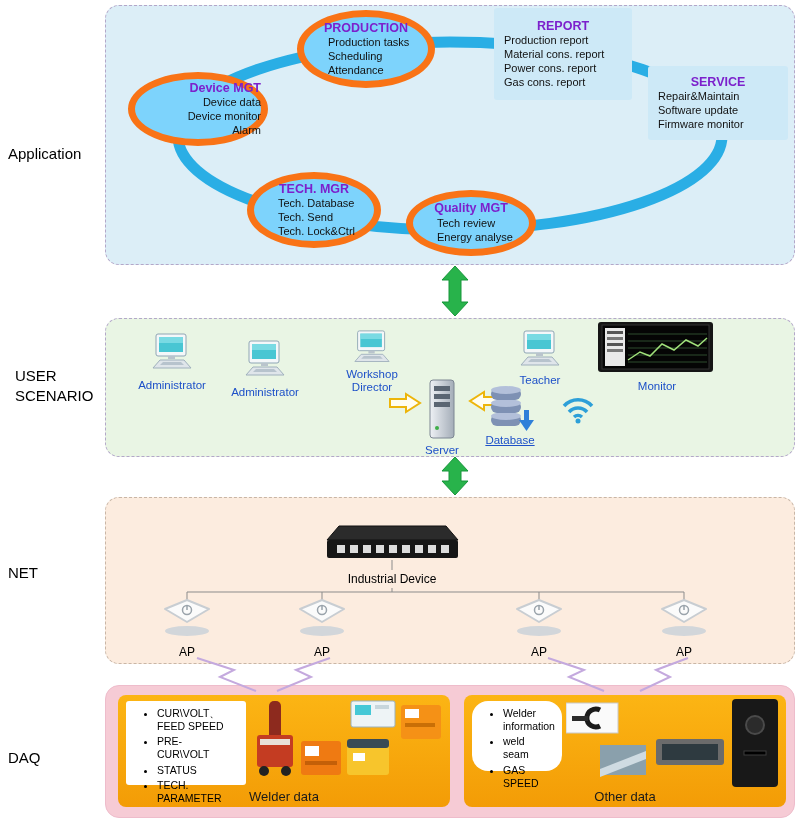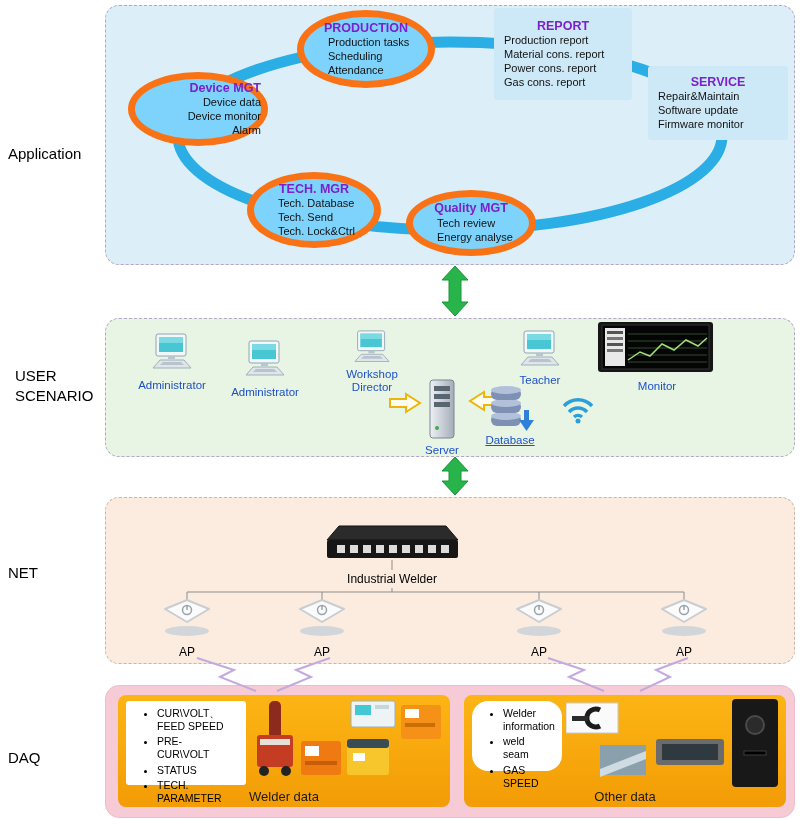--- a/index.html
+++ b/index.html
@@ -232,21 +232,21 @@
         <rect x="38" y="21" width="8" height="8"></rect>
           <rect x="51" y="21" width="8" height="8"></rect>
         <rect x="64" y="21" width="8" height="8"></rect>
           <rect x="77" y="21" width="8" height="8"></rect>
         <rect x="90" y="21" width="8" height="8"></rect>
           <rect x="103" y="21" width="8" height="8"></rect>
         <rect x="116" y="21" width="8" height="8"></rect>
       </g>
     </svg>
   </div>
-  <div class="black-label" style="left:322px; top:572px; width:140px;">Industrial Welder</div>
+  <div class="black-label" style="left:322px; top:572px; width:140px;">Industrial Device</div>
 
   <div class="icon-block" style="left:161px; top:598px;">
     <svg width="52" height="40" viewBox="0 0 52 40">
       <ellipse cx="26" cy="33" rx="22" ry="5" fill="#d2d6da"></ellipse>
       <path d="M26,2 L48,11 L26,24 L4,11 Z" fill="#fbfbfb" stroke="#c8cdd2" stroke-width="2" stroke-linejoin="round"></path>
       <circle cx="26" cy="12" r="4.5" fill="none" stroke="#9aa3ab" stroke-width="1.5"></circle>
       <line x1="26" y1="8" x2="26" y2="12" stroke="#9aa3ab" stroke-width="1.5"></line>
     </svg>
   </div>
   <div class="black-label" style="left:167px; top:645px; width:40px;">AP</div>

